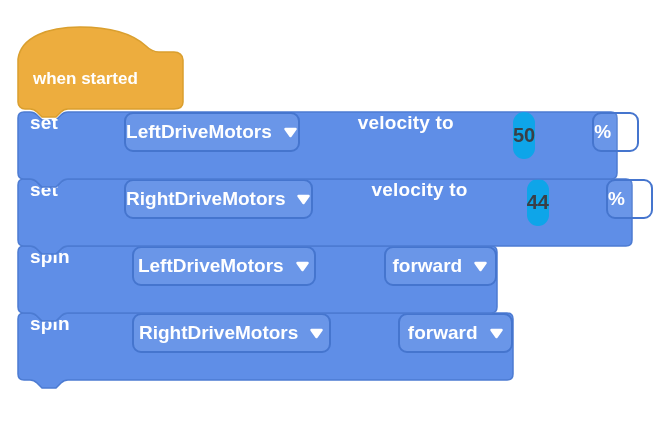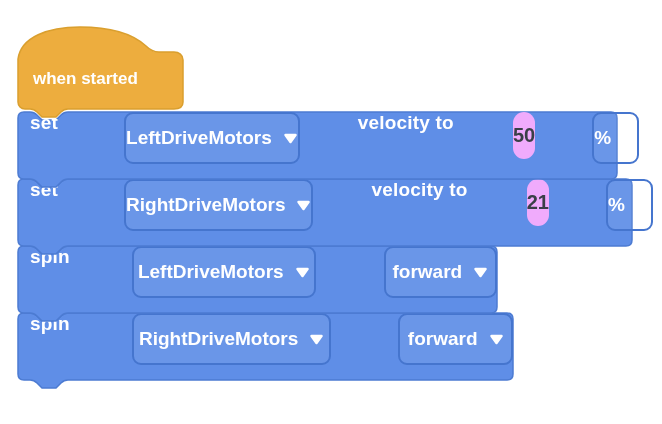--- a/index.html
+++ b/index.html
@@ -13,28 +13,28 @@
   .block svg.shape{position:absolute;left:0;top:0;overflow:visible;display:block;}
   .row{
     position:relative;z-index:2;display:flex;height:67px;
     padding-left:12px;box-sizing:border-box;gap:44px;
   }
   .lbl{
     color:#ffffff;font-size:19px;font-weight:700;white-space:nowrap;
     letter-spacing:.2px;
   }
   .dd{
-    height:52px;box-sizing:border-box;border:2px solid #4575CE;border-radius:9px;
+    height:40px;box-sizing:border-box;border:2px solid #4575CE;border-radius:9px;
     background:rgba(255,255,255,0.07);
     display:flex;align-items:center;justify-content:center;gap:11px;
     color:#ffffff;font-size:19px;font-weight:700;white-space:nowrap;
     cursor:pointer;
   }
   .num{
-    height:47px;box-sizing:border-box;background:#f0abfc;border-radius:24px;
+    height:47px;box-sizing:border-box;background:#0ea5e9;border-radius:24px;
     display:flex;align-items:center;justify-content:center;
     color:#3A3F47;font-size:20px;font-weight:700;
     cursor:text;
   }
   .hat-label{
     position:absolute;left:15px;top:44px;z-index:2;
     color:#ffffff;font-size:17px;font-weight:700;white-space:nowrap;
   }
   .arrow{display:block;}
 </style>
@@ -91,21 +91,21 @@
     <div class="row">
       <span class="lbl">set</span>
       <div class="dd" style="margin-left:22px;width:248px;">
         <span>RightDriveMotors</span>
         <svg class="arrow" width="15" height="11" viewBox="0 0 15 11">
           <path d="M2.5,2 L12.5,2 L7.5,9 Z" fill="#fff" stroke="#fff" stroke-width="2.5" stroke-linejoin="round"></path>
         </svg>
       </div>
       <span class="lbl" style="margin-left:14px;">velocity to</span>
       <div class="num" style="margin-left:15px;width:55px;">
-        <span>21</span>
+        <span>44</span>
       </div>
       <div class="dd" style="margin-left:13px;width:84px;">
         <span>%</span>
         <svg class="arrow" width="15" height="11" viewBox="0 0 15 11">
           <path d="M2.5,2 L12.5,2 L7.5,9 Z" fill="#fff" stroke="#fff" stroke-width="2.5" stroke-linejoin="round"></path>
         </svg>
       </div>
     </div>
   </div>
 

